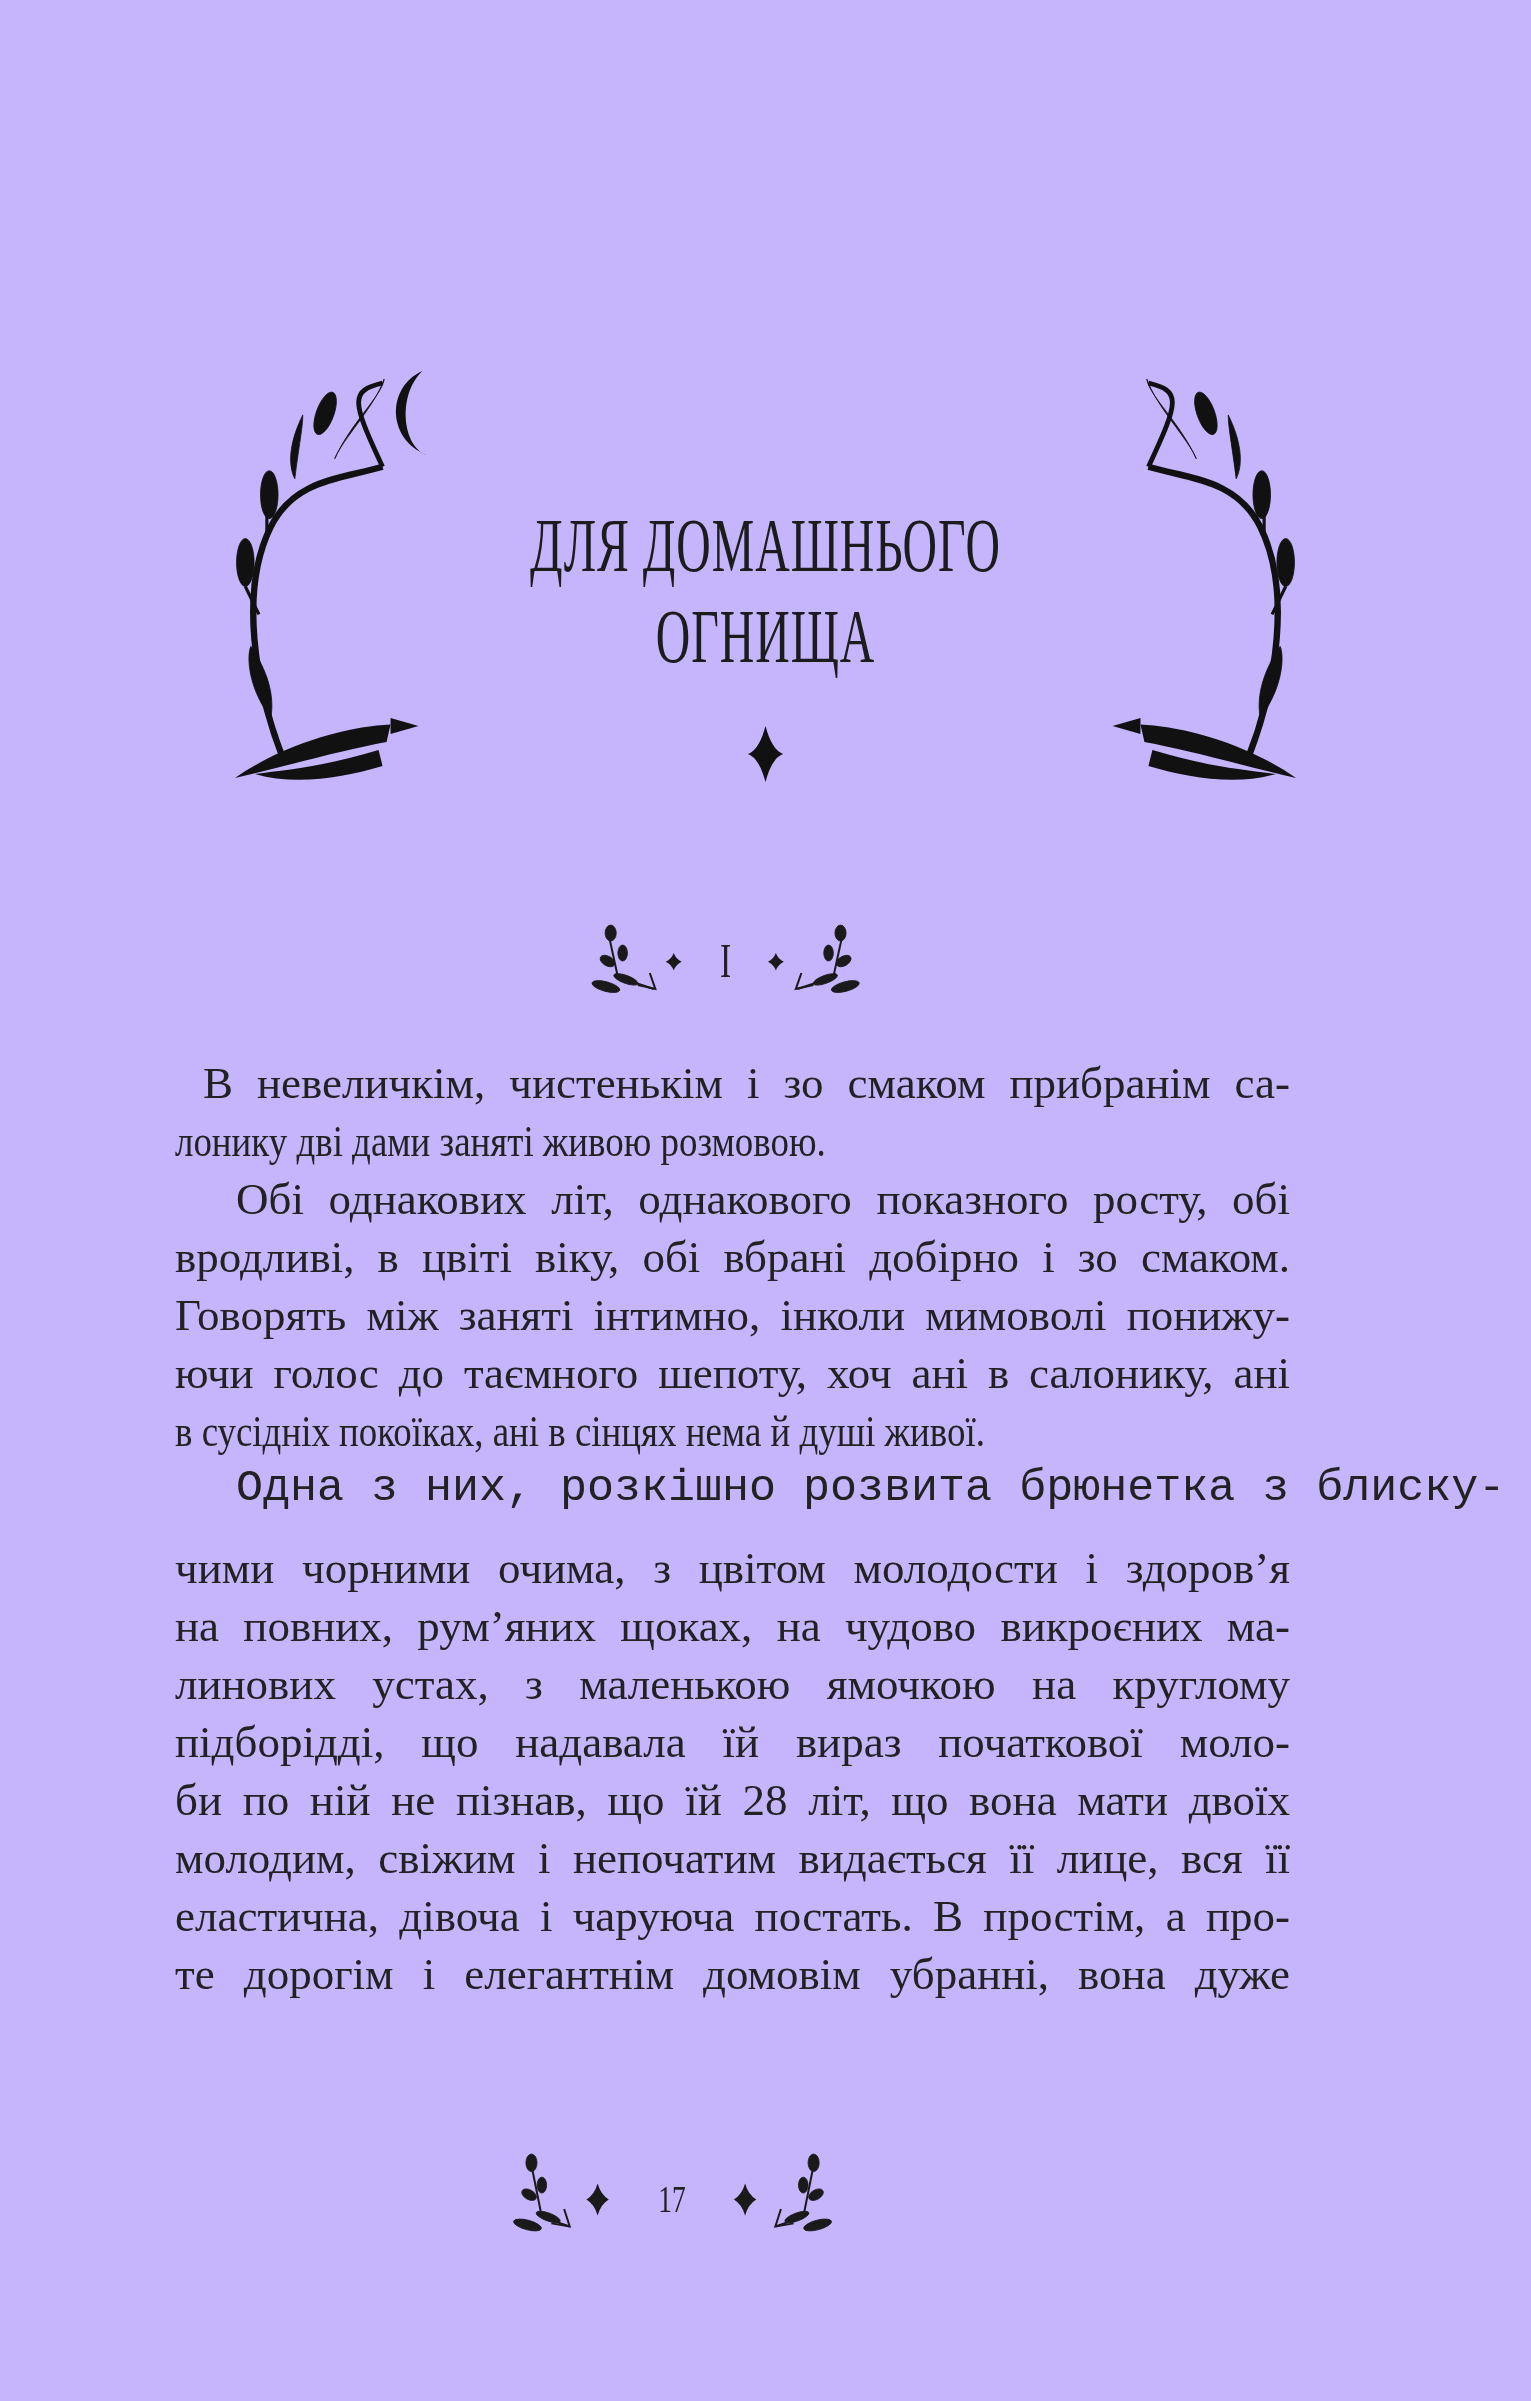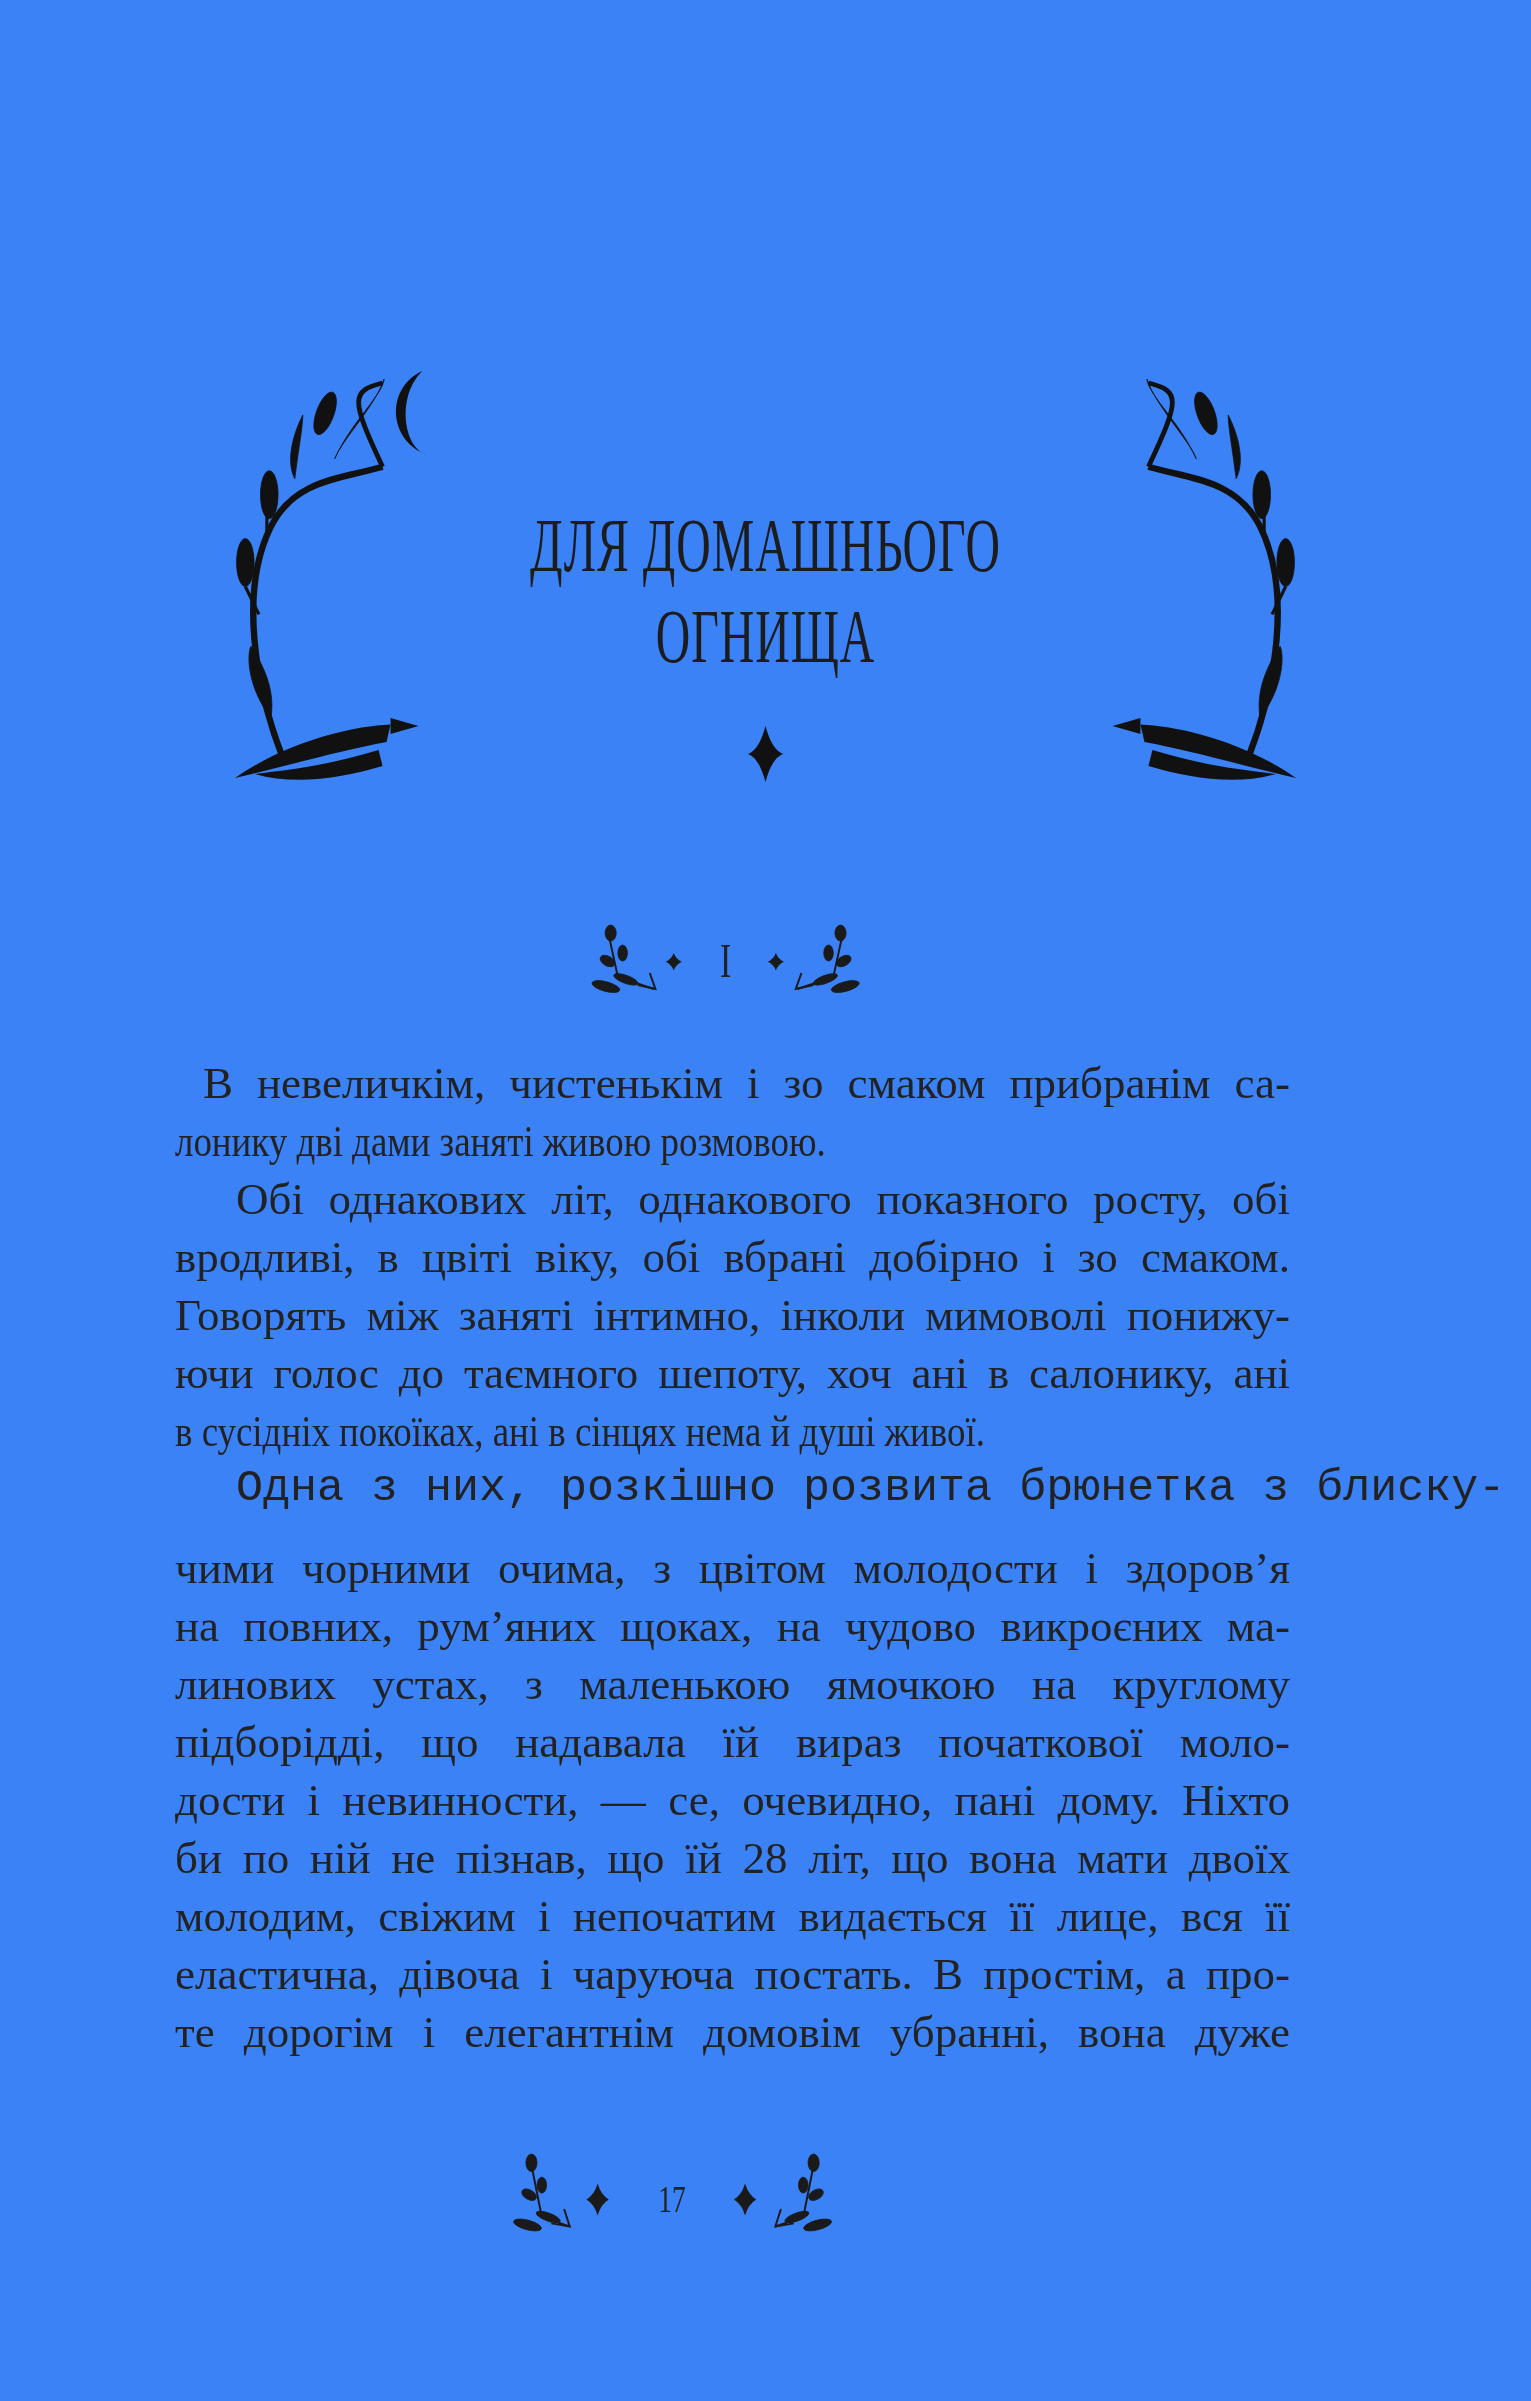--- a/index.html
+++ b/index.html
@@ -1,17 +1,17 @@
 <!DOCTYPE html>
 <html style="font-size:12.8px"><head>
 <meta charset="utf-8">
 <style>
   html, body { margin:0; padding:0; background:#ffffff; }
   body { width:1531px; height:2401px; position:relative; overflow:hidden; color:#1e1e1e; }
-  .page { position:absolute; left:0; top:0; width:1531px; height:2401px; background:#3b82f6; }
+  .page { position:absolute; left:0; top:0; width:1531px; height:2401px; background:#c4b5fd; }
 
   .header-ornament { position:absolute; left:223px; top:351px; width:1085px; height:447px; }
   .header-ornament svg { position:absolute; left:0; top:0; width:1085px; height:447px; }
 
   .chapter-title { position:absolute; left:0; width:1531px; text-align:center;
     font-family:"Liberation Serif", "DejaVu Serif", serif; color:#1c1c1c;
     letter-spacing:1.6px; }
   .title-line-1 { top:501px; font-size:77px; line-height:88px; transform:scaleX(0.62); transform-origin:center; }
   .title-line-2 { top:592px; font-size:77px; line-height:88px; transform:scaleX(0.62); transform-origin:center; }
 
@@ -150,23 +150,20 @@
     <span class="line">
         <span class="line-inner" style="display: block; transform-origin: left center; transform: none;">на повних, рум’яних щоках, на чудово викроєних ма-</span>
       </span>
     <span class="line">
         <span class="line-inner" style="display: block; transform-origin: left center; transform: none;">линових устах, з маленькою ямочкою на круглому</span>
       </span>
     <span class="line">
         <span class="line-inner" style="display: block; transform-origin: left center; transform: none;">підборідді, що надавала їй вираз початкової моло-</span>
       </span>
     <span class="line">
-        <span class="line-inner" style="display: block; transform-origin: left center; transform: none;">дости і невинности, — се, очевидно, пані дому. Ніхто</span>
-      </span>
-    <span class="line">
         <span class="line-inner" style="display: block; transform-origin: left center; transform: none;">би по ній не пізнав, що їй 28 літ, що вона мати двоїх</span>
       </span>
     <span class="line">
         <span class="line-inner" style="display: block; transform-origin: left center; transform: none;">молодим, свіжим і непочатим видається її лице, вся її</span>
       </span>
     <span class="line">
         <span class="line-inner" style="display: block; transform-origin: left center; transform: none;">еластична, дівоча і чаруюча постать. В простім, а про-</span>
       </span>
     <span class="line">
         <span class="line-inner" style="display: block; transform-origin: left center; transform: none;">те дорогім і елегантнім домовім убранні, вона дуже</span>

